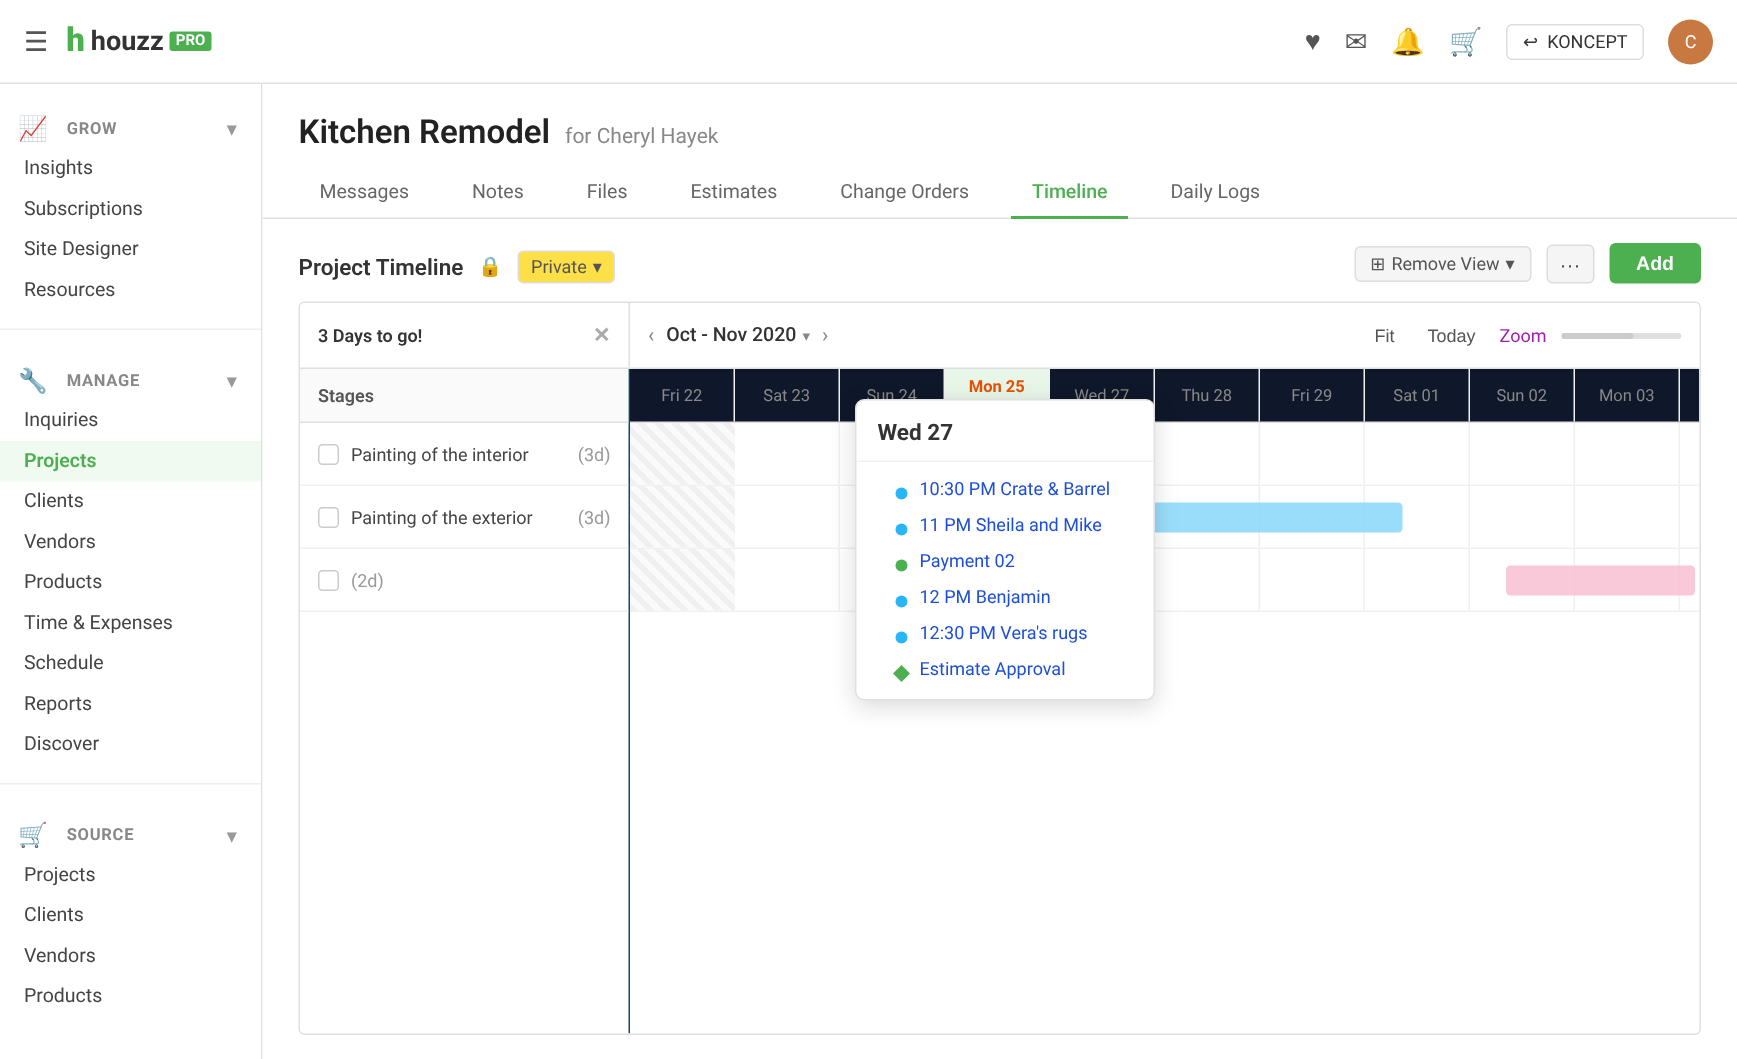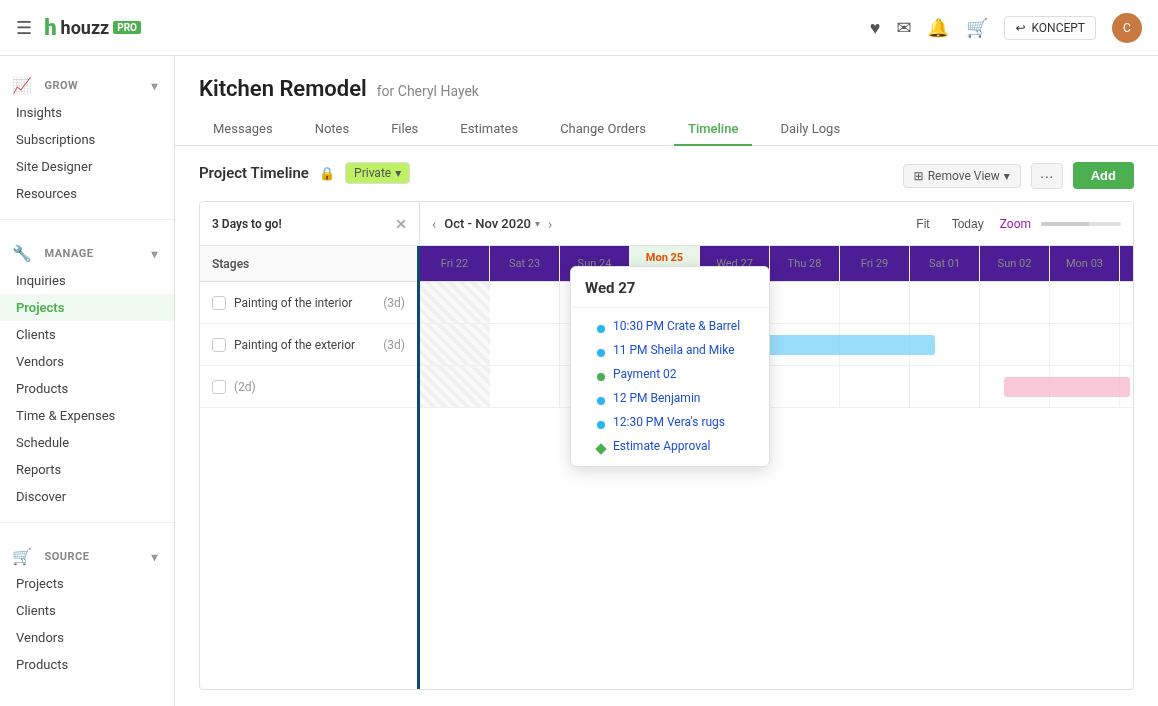--- a/index.html
+++ b/index.html
@@ -75,30 +75,30 @@
       padding: 8px 14px;
       font-size: 13px; color: #666;
       cursor: pointer; border-bottom: 2px solid transparent;
       margin-bottom: -1px;
     }
     .project-tab.active { color: #4caf50; border-bottom-color: #4caf50; font-weight: 500; }
 
     
     .timeline-area { flex: 1; overflow: hidden; display: flex; flex-direction: column; padding: 16px 24px; }
     .timeline-toolbar {
-      display: flex; align-items: flex-start; justify-content: space-between;
+      display: flex; align-items: flex-end; justify-content: space-between;
       margin-bottom: 12px;
     }
     .timeline-toolbar-left { display: flex; align-items: center; gap: 10px; }
     .timeline-title { font-size: 15px; font-weight: 600; color: #333; }
     .lock-icon { font-size: 13px; color: #888; }
     .private-btn {
       display: flex; align-items: center; gap: 4px;
       font-size: 12px; color: #555;
-      background: #bef264; border: 1px solid #ddd;
+      background: #fde047; border: 1px solid #ddd;
       border-radius: 4px; padding: 3px 8px; cursor: pointer;
     }
     .timeline-toolbar-right { display: flex; align-items: center; gap: 10px; }
     .gantt-btn {
       display: flex; align-items: center; gap: 4px;
       font-size: 12px; color: #555;
       background: #f5f5f5; border: 1px solid #ddd;
       border-radius: 4px; padding: 4px 10px; cursor: pointer;
     }
     .more-btn {
@@ -174,21 +174,21 @@
     
     .gantt-body {
       flex: 1;
       display: flex;
       overflow: hidden;
       position: relative;
     }
     .gantt-stages {
       width: 220px;
       min-width: 220px;
-      border-right: 3px solid #0c4a6e;
+      border-right: 1px solid #0c4a6e;
       overflow: hidden;
     }
     .gantt-stages-header {
       height: 36px;
       display: flex;
       align-items: center;
       padding: 0 12px;
       font-size: 12px;
       font-weight: 600;
       color: #555;
@@ -212,21 +212,21 @@
     
     .gantt-grid {
       flex: 1;
       overflow: hidden;
       position: relative;
     }
     .gantt-dates-row {
       height: 36px;
       display: flex;
       border-bottom: 1px solid #e0e0e0;
-      background: #4c1d95;
+      background: #0f172a;
       justify-content: space-between;
     }
     .gantt-date-col {
       flex: 1;
       display: flex;
       align-items: center;
       justify-content: center;
       font-size: 11px;
       color: #888;
       border-right: 1px solid #f0f0f0;

